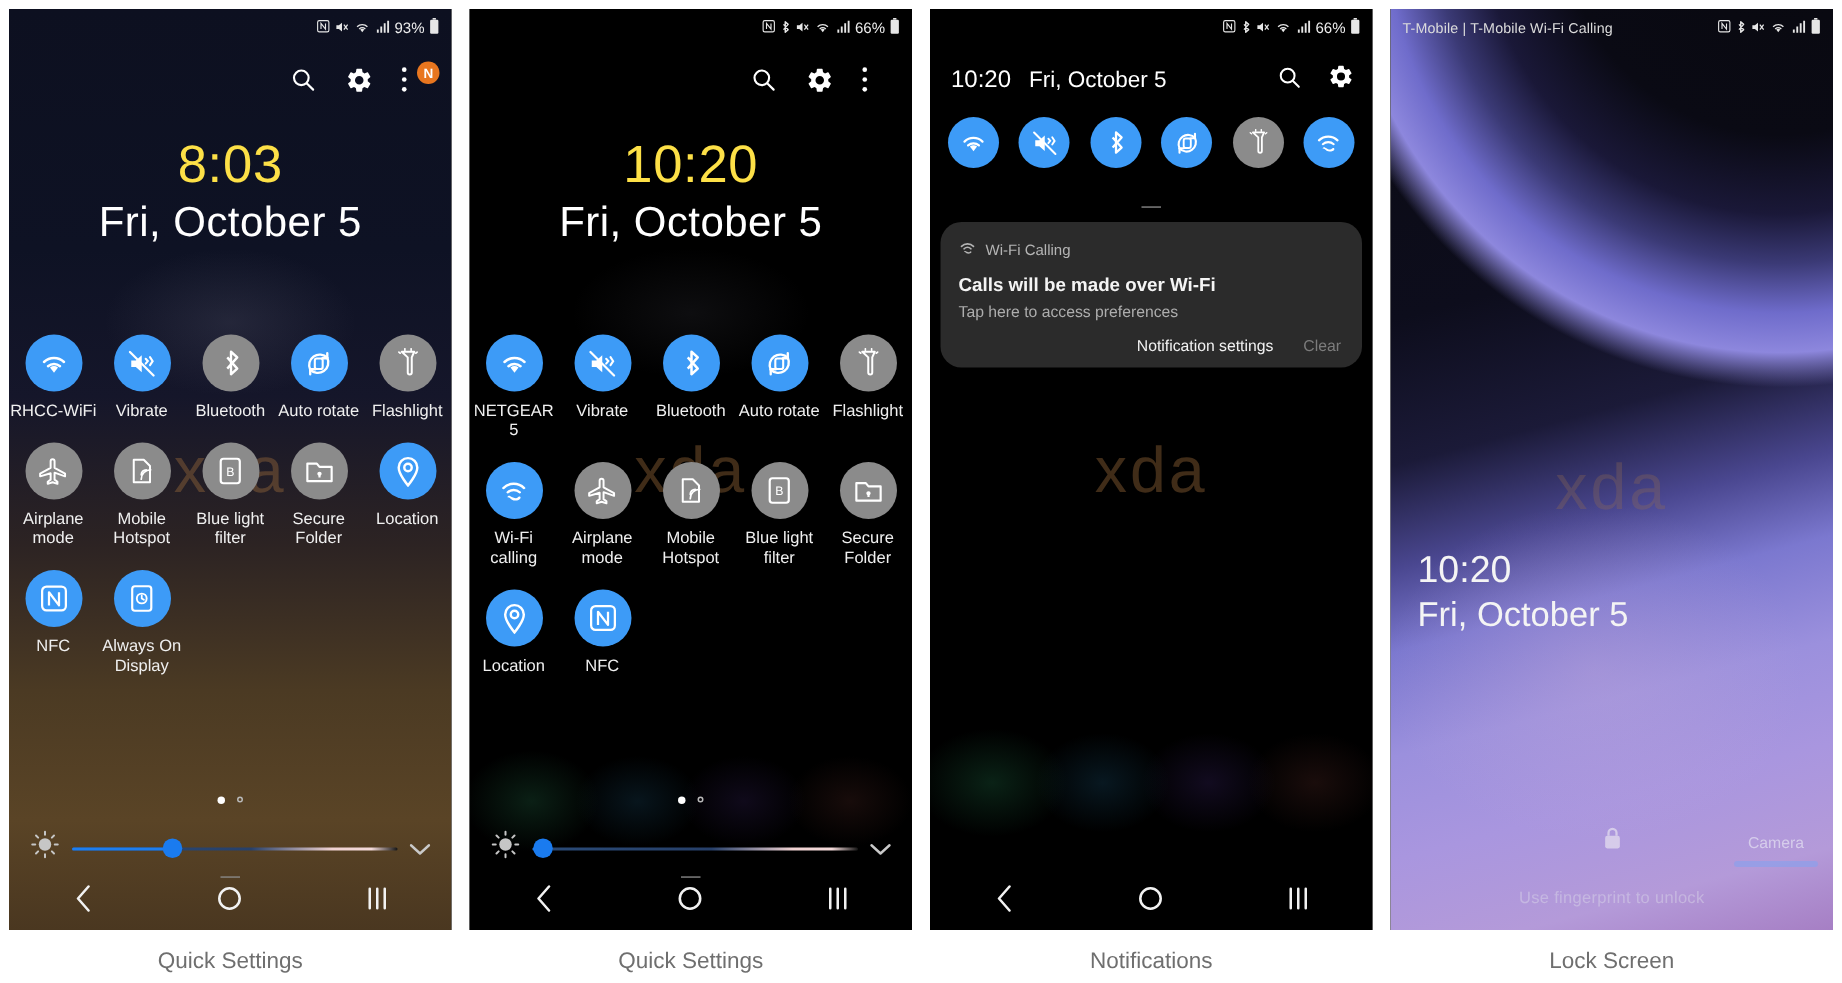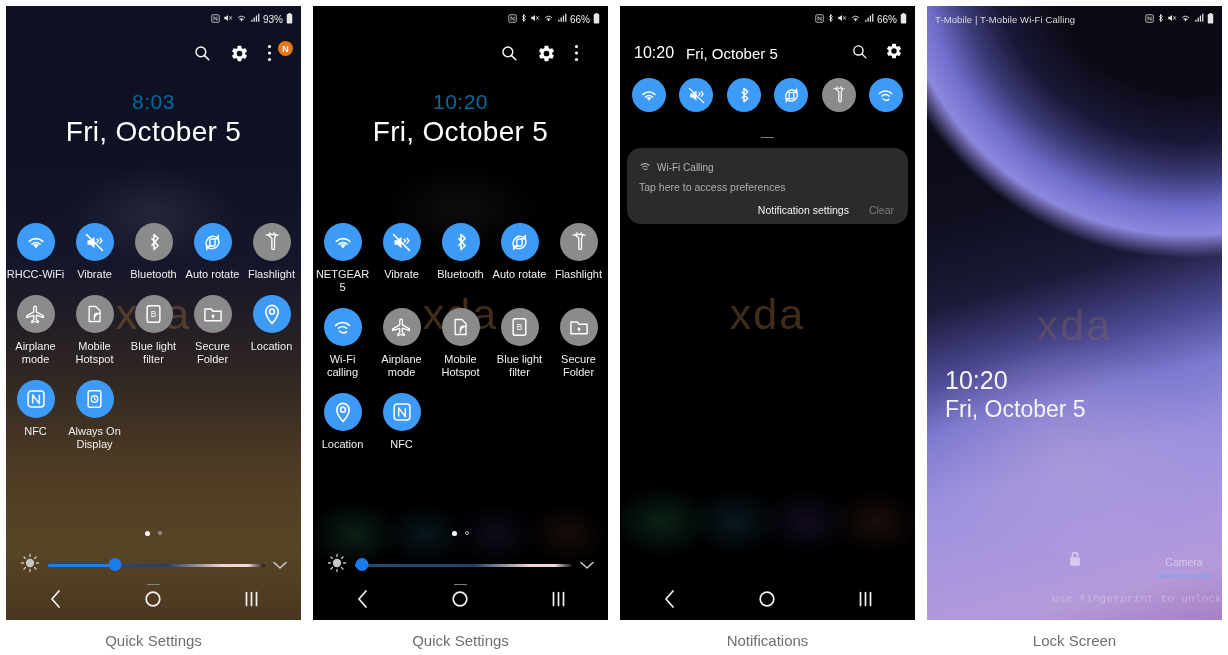--- a/index.html
+++ b/index.html
@@ -60,21 +60,21 @@
 
   
   .qs-actions {
     position: absolute; top: 38px; right: 14px;
     display: flex; align-items: center; gap: 17px;
     z-index: 30;
   }
   .qs-actions .act { width: 20px; height: 20px; position: relative; cursor: pointer; }
 
   .clock-block { position: absolute; left:0; width: 100%; text-align:center; z-index: 20;}
-  .clock-time { font-size: 21px; color: #0369a1; font-weight: 300; letter-spacing: .5px;}
+  .clock-time { font-size: 35px; color: #fde047; font-weight: 300; letter-spacing: .5px;}
   .clock-date { font-size: 28px; color: #fff; font-weight: 300; letter-spacing: .3px; margin-top: 2px;}
 
   
   .tiles {
     position: absolute; left: 0; width: 100%;
     display: grid;
     grid-template-columns: repeat(5, 1fr);
     row-gap: 14px;
     z-index: 20;
   }
@@ -190,22 +190,22 @@
   .ls-lock { position:absolute; left:50%; transform:translateX(-50%); z-index:20; opacity:.72;}
   .ls-camera {
     position:absolute; right: 10px; z-index:20; text-align:center;
     color: rgba(235,235,245,0.62); font-size: 10.5px;
   }
   .ls-camera .swipe {
     margin-top: 6px; width: 56px; height: 4px; border-radius: 3px;
     background: rgba(140,160,235,0.70);
   }
   .ls-hint {
-    position:absolute; left:0; width:100%; text-align:right; z-index:20;
-    color: rgba(225,225,235,0.42); font-size: 11px; letter-spacing:.2px;font-family:Liberation Mono, monospace;
+    position:absolute; left:0; width:100%; text-align:center; z-index:20;
+    color: rgba(225,225,235,0.42); font-size: 11px; letter-spacing:.2px;
   }
 
   
   .notif-card {
     position: absolute; left: 7px; right: 7px;
     background: #2b2b2b;
     border-radius: 14px;
     padding: 10px 12px 8px 12px;
     z-index: 22;
   }
@@ -798,20 +798,21 @@
 
       <div class="notif-card" style="top:142px">
         <div class="notif-app">
           <span><svg width="12" height="11" viewBox="0 0 24 22">
                 <path d="M4 8.5a11.5 11.5 0 0116 0" stroke="#b4b4b4" stroke-width="2.2" fill="none" stroke-linecap="round"></path>
                 <path d="M7.3 11.8a7.2 7.2 0 019.4 0" stroke="#b4b4b4" stroke-width="2" fill="none" stroke-linecap="round"></path>
                 <path d="M7 15.6c1.4-.4 2.5 1.2 3.6 1.9 1.3.8 3.5.9 5.1.2 1-.4 1.6-1 1.6-1.8 0-.5-.4-.9-1-.9-1.1 0-1.3 1.4-2.6 1.4-1.6 0-2.9-1-4.3-1.6-.8-.4-1.6-.5-2.4.8z" fill="#b4b4b4"></path>
               </svg></span>
           <span class="name">Wi-Fi Calling</span>
         </div>
+        <div class="notif-title">Calls will be made over Wi-Fi</div>
         <div class="notif-sub">Tap here to access preferences</div>
         <div class="notif-actions">
           <span class="primary">Notification settings</span>
           <span class="secondary">Clear</span>
         </div>
       </div>
 
       <div class="xda" style="top:284px">xda</div>
 
 

